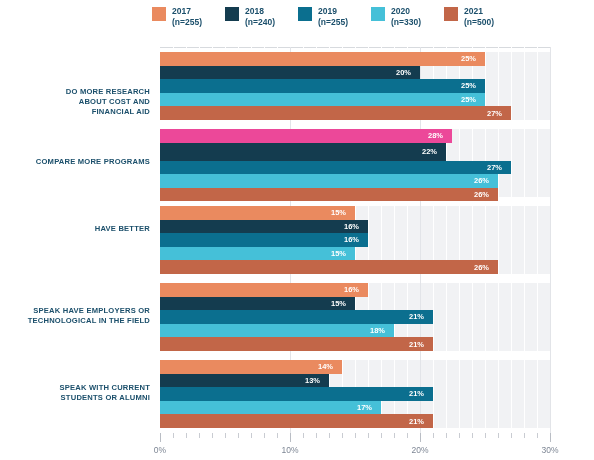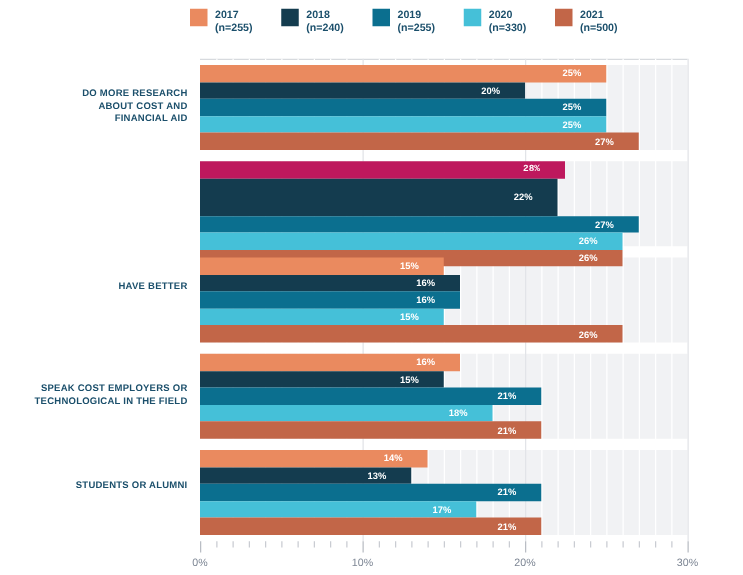--- a/index.html
+++ b/index.html
@@ -72,21 +72,21 @@
     position: absolute;
     left: 0; top: 0; bottom: 0;
     display: flex;
     align-items: center;
     justify-content: flex-end;
   }
   .bar-label {
     font-size: 7.5px;
     font-weight: bold;
     color: #ffffff;
-    padding-right: 20px;
+    padding-right: 9px;
     letter-spacing: 0px;
     white-space: nowrap;
   }
 
   
   .cat-label {
     position: absolute;
     left: 0; width: 150px;
     text-align: right;
     font-size: 7.6px;
@@ -208,25 +208,25 @@
           </div>
         </div>
         <div class="bar-row" style="height: 13.6px;">
           <div class="bar" title="2021 27%" style="width: 351px; background: rgb(194, 102, 72);">
             <span class="bar-label">27%</span>
           </div>
         </div>
       </div>
       <div class="group" style="top: 82px; height: 68px;">
         <div class="bar-row" style="height: 13.6px;">
-          <div class="bar" title="2017 28%" style="width: 292px; background: #be185d; font-family: Liberation Mono, monospace;">
+          <div class="bar" title="2017 28%" style="width: 292px; background: #ec4899;">
             <span class="bar-label">28%</span>
           </div>
         </div>
-        <div class="bar-row" style="height: 30px;">
+        <div class="bar-row" style="height: 18px;">
           <div class="bar" title="2018 22%" style="width: 286px; background: rgb(20, 60, 79);">
             <span class="bar-label">22%</span>
           </div>
         </div>
         <div class="bar-row" style="height: 13.6px;">
           <div class="bar" title="2019 27%" style="width: 351px; background: rgb(11, 111, 143);">
             <span class="bar-label">27%</span>
           </div>
         </div>
         <div class="bar-row" style="height: 13.6px;">
@@ -354,28 +354,32 @@
       <div class="tick-minor" style="left: 351px;"></div>
       <div class="tick-minor" style="left: 364px;"></div>
       <div class="tick-minor" style="left: 377px;"></div>
       <div class="tick-major" style="left: 390px;"></div>
       <div class="tick-text" style="left: 0px;">0%</div>
       <div class="tick-text" style="left: 130px;">10%</div>
       <div class="tick-text" style="left: 260px;">20%</div>
       <div class="tick-text" style="left: 390px;">30%</div>
     </div>
 
-<div class="cat-label" style="top: 70px; text-align: right;">
+<div class="cat-label" style="top: 87px; text-align: right;">
       <div>DO MORE RESEARCH</div>
       <div>ABOUT COST AND</div>
       <div>FINANCIAL AID</div>
     </div>
+    <div class="cat-label" style="top: 157px;">
+      <div>COMPARE MORE PROGRAMS</div>
+    </div>
     <div class="cat-label" style="top: 224px;">
       <div>HAVE BETTER</div>
     </div>
     <div class="cat-label" style="top: 306px;">
-      <div>SPEAK COST EMPLOYERS OR</div>
+      <div>SPEAK HAVE EMPLOYERS OR</div>
       <div>TECHNOLOGICAL IN THE FIELD</div>
     </div>
     <div class="cat-label" style="top: 383px;">
+      <div>SPEAK WITH CURRENT</div>
       <div>STUDENTS OR ALUMNI</div>
     </div>
   </div>
 
 </body></html>

